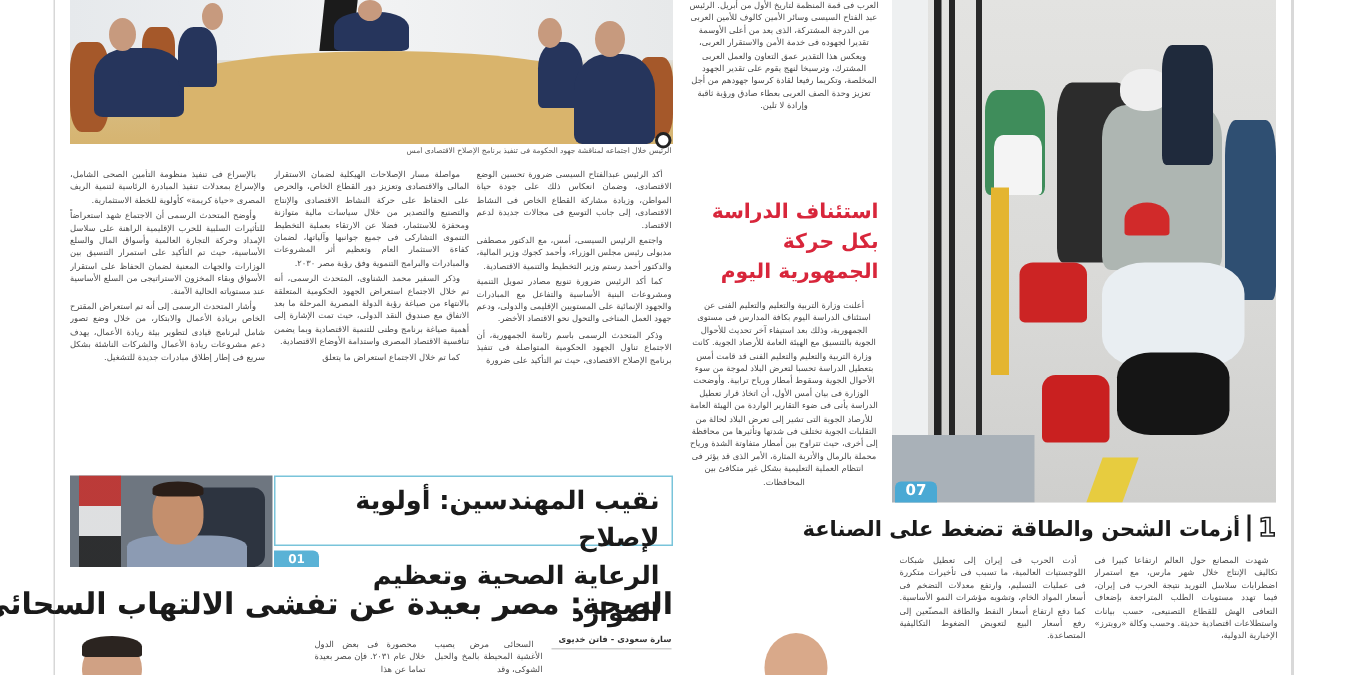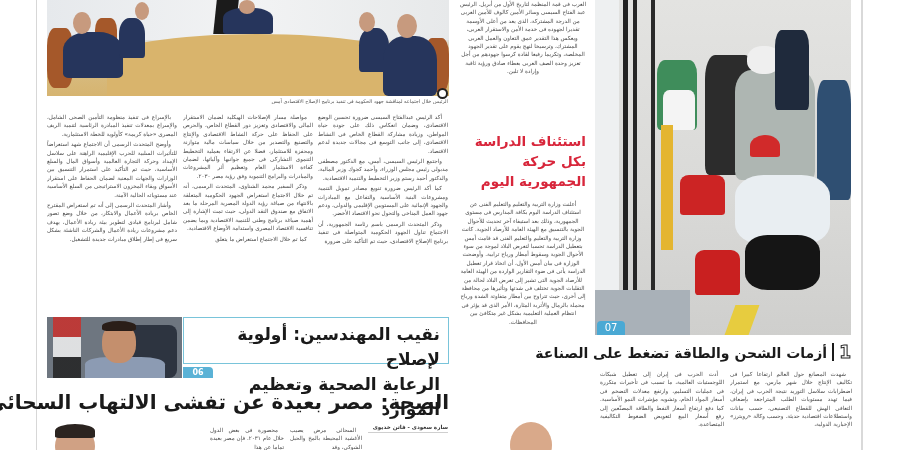--- a/index.html
+++ b/index.html
@@ -52,21 +52,21 @@
   .photo-fuel { position:absolute; left:595px; top:0; width:256px; height:335px; overflow:hidden; background:#d8d8d6; }
   .photo-fuel .bg { position:absolute; left:0; top:0; width:100%; height:100%; background:linear-gradient(180deg,#e3e3e1 0%,#d9d9d7 60%,#cfcfcd 100%); }
   .photo-fuel .pillar { position:absolute; left:0; top:0; width:24px; height:300px; background:#eef0f1; }
   .photo-fuel .hose1 { position:absolute; left:28px; top:0; width:5px; height:300px; background:#222; }
   .photo-fuel .hose2 { position:absolute; left:38px; top:0; width:4px; height:300px; background:#262626; }
   .photo-fuel .hose3 { position:absolute; left:56px; top:0; width:4px; height:300px; background:#2a2a2a; }
   .photo-fuel .pole-y { position:absolute; left:66px; top:125px; width:12px; height:125px; background:#e4b530; }
   .photo-fuel .curb { position:absolute; left:0; top:290px; width:95px; height:45px; background:#a9b1b8; }
   .photo-fuel .stripe { position:absolute; left:135px; top:305px; width:24px; height:30px; background:#e7cc3f; transform:skewX(-20deg); }
   .fp { position:absolute; border-radius:20% 20% 8% 8%; }
-  .badge-07 { position:absolute; left:597px; top:321px; width:28px; height:14px; background:#4aa9d4; color:#fff; font-size:10px; font-weight:normal; text-align:center; line-height:14px; border-radius:4px 4px 0 0; direction:ltr; }
+  .badge-07 { position:absolute; left:597px; top:321px; width:28px; height:14px; background:#4aa9d4; color:#fff; font-size:10px; font-weight:bold; text-align:center; line-height:14px; border-radius:4px 4px 0 0; direction:ltr; }
 
   .fuel-title { position:absolute; left:597px; top:342px; width:254px; font-weight:bold; font-size:14px; line-height:22px; color:#1a1a1a; text-align:right; white-space:nowrap; }
   .fuel-num { display:inline-block; margin-left:5px; padding-left:5px; border-left:2px solid #1a1a1a; font-weight:bold; color:#fff; -webkit-text-stroke:1px #1a1a1a; font-size:17px; line-height:18px; }
 </style>
 </head>
 <body>
 
 <div class="page-left-rule"></div>
 <div class="page-right-rule"></div>
 
@@ -114,21 +114,21 @@
   <div class="suit"></div>
   <div class="face"></div>
   <div class="hair"></div>
 </div>
 <div class="eng-box">
   <div class="eng-title">
     <div>نقيب المهندسين: أولوية لإصلاح</div>
     <div>الرعاية الصحية وتعظيم الموارد</div>
   </div>
 </div>
-<div class="badge-06">06</div>
+<div class="badge-06">01</div>
 
 <div class="health-title">الصحة: مصر بعيدة عن تفشى الالتهاب السحائى</div>
 <div class="byline">سارة سعودى - فاتن خديوى</div>
 <div class="col" style="left:290px;top:426px;width:72px;height:24px;">
   <p>السحائى مرض يصيب الأغشية المحيطة بالمخ والحبل الشوكى، وقد</p>
 </div>
 <div class="col" style="left:210px;top:426px;width:74px;height:24px;">
   <p>محصورة فى بعض الدول خلال عام ٢٠٣١. فإن مصر بعيدة تماما عن هذا</p>
 </div>
 <div class="health-photo">

